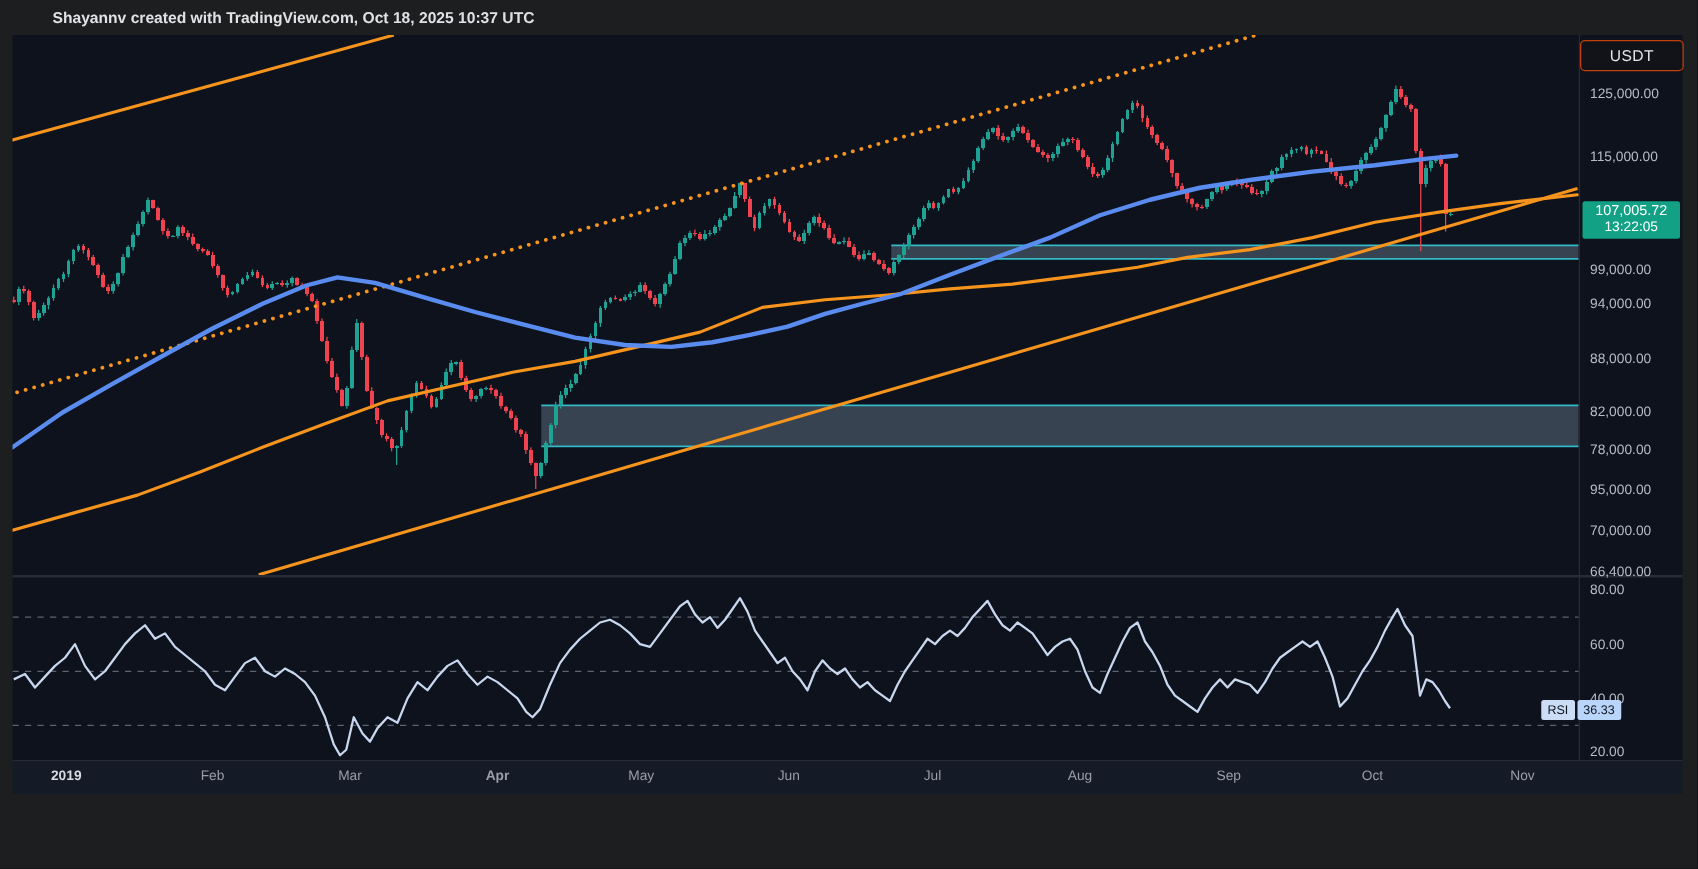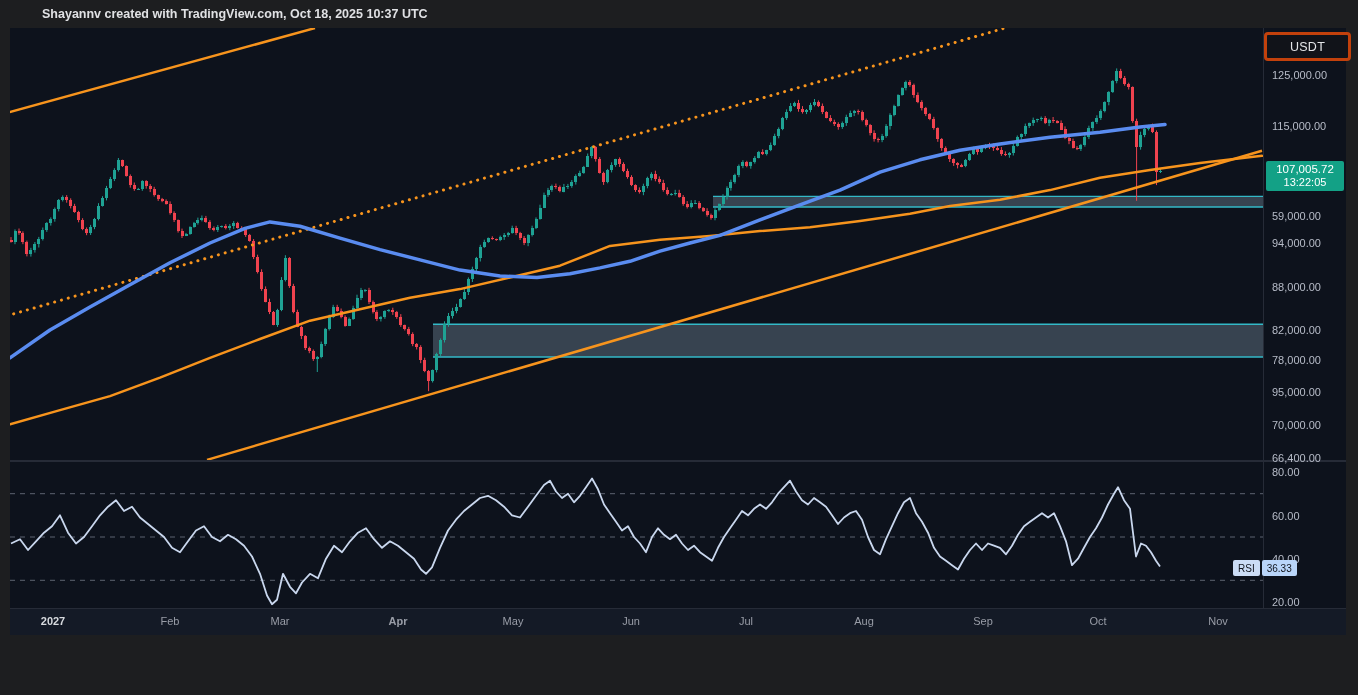--- a/index.html
+++ b/index.html
@@ -11,21 +11,21 @@
   .price-svg{position:absolute;left:10px;top:28px;width:1253px;height:432px;display:block;}
   .rsi-svg{position:absolute;left:10px;top:462px;width:1253px;height:146px;display:block;}
   .sep-h{position:absolute;left:10px;width:1336px;height:2px;background:#262b37;}
   .sep-v{position:absolute;left:1263px;top:28px;width:1px;height:580px;background:#262b37;}
   .axis-col{position:absolute;left:1264px;top:28px;width:82px;height:580px;}
   .tick{position:absolute;left:8px;color:#b7bcc8;font-size:11px;white-space:nowrap;}
   .timebar{position:absolute;left:10px;top:608px;width:1336px;height:26px;background:#141a26;border-top:1px solid #262b37;}
   .tlabel{position:absolute;top:6px;transform:translateX(-50%);color:#999da7;font-size:11px;}
   .tlabel.bold{color:#d7dade;font-weight:bold;}
   .quote-btn{position:absolute;left:1264px;top:32px;width:81px;height:23px;background:#111319;
-             border:3px solid #c2410c;border-radius:4px;color:#e4e5e8;font-size:12.5px;
+             border:1px solid #c2410c;border-radius:4px;color:#e4e5e8;font-size:12.5px;
              display:flex;align-items:center;justify-content:center;letter-spacing:.3px;cursor:pointer;}
   .price-tag{position:absolute;left:1266px;top:161px;width:78px;height:30px;background:#13a186;border-radius:2px;
              color:#fff;display:flex;flex-direction:column;align-items:center;justify-content:center;line-height:13px;}
   .price-tag .p{font-size:11.5px;}
   .price-tag .c{font-size:11px;}
   .rsi-badges{position:absolute;left:1233px;top:560px;height:16px;display:flex;gap:2px;}
   .rsi-badges .b{background:#cbdcf5;color:#10141c;font-size:10px;height:16px;display:flex;
                  align-items:center;padding:0 5px;border-radius:2px;}
   .rsi-badges .v{background:#b9d5f9;}
   .brand{position:absolute;left:28px;top:650px;display:flex;align-items:center;gap:10px;color:#d4d5d7;}
@@ -356,21 +356,21 @@
       <line x1="10" y1="537.0" x2="1263" y2="537.0" stroke="#5d6370" stroke-width="1" stroke-dasharray="5 5"></line>
       <line x1="10" y1="580.3" x2="1263" y2="580.3" stroke="#5d6370" stroke-width="1" stroke-dasharray="5 5"></line>
       <path d="M11,543.5L20,539.2L28,550.0L36,541.3L44,532.7L52,526.2L60,515.3L68,532.7L76,543.5L84,537.0L92,526.2L100,515.3L108,506.7L116,500.2L124,511.0L132,506.7L140,517.5L148,524.0L156,530.5L164,537.0L172,547.8L180,552.2L188,541.3L196,530.5L204,526.2L212,537.0L220,541.3L228,534.8L236,539.2L244,545.7L252,556.5L260,573.8L267,595.5L272,604.2L277,599.8L283,573.8L290,586.8L296,593.3L302,582.5L310,573.8L318,578.2L326,558.7L334,545.7L342,552.2L350,541.3L358,532.7L366,528.3L374,539.2L382,547.8L390,541.3L398,545.7L406,552.2L414,558.7L421,569.5L426,573.8L432,567.3L440,547.8L448,530.5L456,519.7L464,511.0L472,504.5L480,498.0L488,495.8L496,500.2L504,506.7L512,515.3L520,517.5L528,506.7L536,495.8L544,485.0L550,480.7L556,491.5L562,498.0L568,493.7L574,502.3L580,495.8L586,487.2L592,478.5L598,489.3L604,504.5L610,513.2L616,521.8L622,530.5L628,526.2L634,537.0L640,543.5L646,552.2L652,537.0L658,528.3L664,534.8L670,539.2L676,534.8L682,543.5L688,550.0L694,545.7L700,552.2L706,556.5L712,560.8L718,547.8L724,537.0L730,528.3L736,519.7L742,511.0L748,515.3L754,508.8L760,504.5L766,508.8L772,502.3L778,493.7L784,487.2L790,480.7L796,491.5L802,500.2L808,504.5L814,498.0L820,502.3L826,506.7L832,515.3L838,524.0L844,517.5L850,513.2L856,511.0L862,519.7L868,537.0L874,550.0L880,554.3L886,539.2L892,526.2L898,513.2L904,502.3L910,498.0L916,513.2L922,521.8L928,532.7L934,547.8L940,556.5L946,560.8L952,565.2L958,569.5L964,558.7L970,550.0L976,543.5L982,550.0L988,543.5L994,545.7L1000,547.8L1006,554.3L1012,545.7L1018,534.8L1024,526.2L1030,521.8L1036,517.5L1042,513.2L1048,517.5L1054,513.2L1060,526.2L1066,541.3L1072,565.2L1078,558.7L1084,547.8L1090,537.0L1096,528.3L1102,517.5L1108,504.5L1114,493.7L1118,487.2L1124,500.2L1130,508.8L1136,556.5L1141,543.5L1146,545.7L1151,552.2L1156,560.8L1160,566.6" stroke="#c9d7ee" stroke-width="1.8" fill="none" stroke-linejoin="round"></path>
     </svg>
 
   <div class="sep-v"></div>
 
   <div class="axis-col" id="axisCol">
       <div class="tick" style="top: 41px;">125,000.00</div>
       <div class="tick" style="top: 92px;">115,000.00</div>
-      <div class="tick" style="top: 182px;">59,000.00</div>
+      <div class="tick" style="top: 182px;">99,000.00</div>
       <div class="tick" style="top: 209px;">94,000.00</div>
       <div class="tick" style="top: 253px;">88,000.00</div>
       <div class="tick" style="top: 296px;">82,000.00</div>
       <div class="tick" style="top: 326px;">78,000.00</div>
       <div class="tick" style="top: 358px;">95,000.00</div>
       <div class="tick" style="top: 391px;">70,000.00</div>
       <div class="tick" style="top: 424px;">66,400.00</div>
       <div class="tick" style="top: 438px;">80.00</div>
       <div class="tick" style="top: 482px;">60.00</div>
       <div class="tick" style="top: 525px;">40.00</div>
@@ -385,21 +385,21 @@
     <span class="p">107,005.72</span>
     <span class="c">13:22:05</span>
   </div>
 
   <div class="rsi-badges">
     <span class="b">RSI</span>
     <span class="b v">36.33</span>
   </div>
 
   <div class="timebar" id="timeBar">
-      <div class="tlabel bold" style="left: 43px;">2027</div>
+      <div class="tlabel bold" style="left: 43px;">2019</div>
       <div class="tlabel" style="left: 160px;">Feb</div>
       <div class="tlabel" style="left: 270px;">Mar</div>
       <div class="tlabel" style="left: 388px; font-weight: bold;">Apr</div>
       <div class="tlabel" style="left: 503px;">May</div>
       <div class="tlabel" style="left: 621px;">Jun</div>
       <div class="tlabel" style="left: 736px;">Jul</div>
       <div class="tlabel" style="left: 854px;">Aug</div>
       <div class="tlabel" style="left: 973px;">Sep</div>
       <div class="tlabel" style="left: 1088px;">Oct</div>
       <div class="tlabel" style="left: 1208px;">Nov</div>

